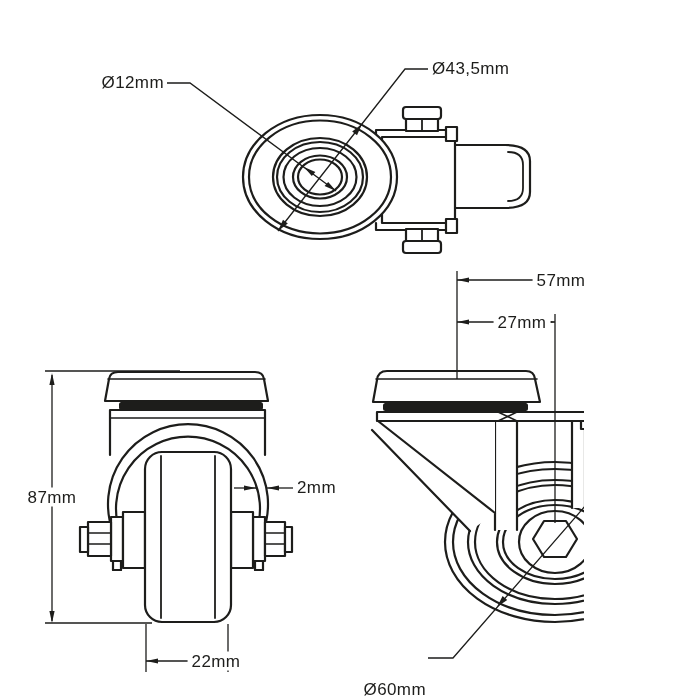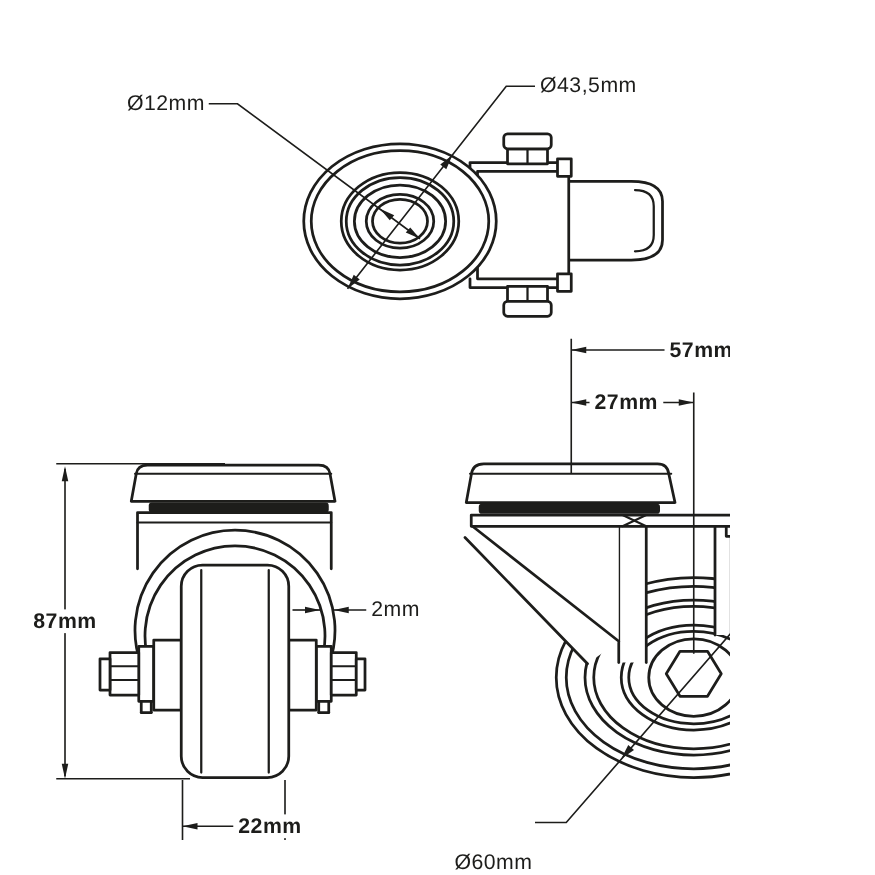--- a/index.html
+++ b/index.html
@@ -5,21 +5,21 @@
   html,body{margin:0;padding:0;background:#ffffff;}
   .stage{
     position:relative;width:584px;height:700px;background:#ffffff;
     font-family:"Liberation Sans", sans-serif;overflow:hidden;
   }
   .stage svg{position:absolute;left:0;top:0;}
   .dim-label{
     position:absolute;color:#1d1d1b;font-size:17px;letter-spacing:.4px;
     white-space:nowrap;line-height:1;
   }
-  .dim-label.bg{background:#ffffff;padding:1px 4px;font-weight:bold;}
+  .dim-label.bg{background:#ffffff;padding:1px 4px;}
   .anchor-right{transform:translate(-100%,-54%);}
   .anchor-left{transform:translate(0,-54%);}
   .anchor-center{transform:translate(-50%,-50%);}
   .outline{stroke:#1d1d1b;stroke-width:2.2;fill:none;stroke-linecap:round;stroke-linejoin:round;}
   .outline-f{stroke:#1d1d1b;stroke-width:2.2;fill:#ffffff;stroke-linecap:round;stroke-linejoin:round;}
   .fillwhite{fill:#ffffff;stroke:none;}
   .dark{fill:#1d1d1b;stroke:none;}
   .dim{stroke:#1d1d1b;stroke-width:1.3;fill:none;stroke-linecap:butt;}
   .arr{fill:#1d1d1b;stroke:none;}
 </style>
@@ -203,16 +203,16 @@
     </g>
   </g>
 </svg>
 
 <div class="dim-label anchor-right" style="left:164px;top:83px;">Ø12mm</div>
 <div class="dim-label anchor-left" style="left:432px;top:69px;">Ø43,5mm</div>
 <div class="dim-label anchor-center bg" style="left:52px;top:497px;">87mm</div>
 <div class="dim-label anchor-left" style="left:297px;top:488px;text-align:right;">2mm</div>
 <div class="dim-label anchor-center bg" style="left:187px;top:661px;margin-left:29px;">22mm</div>
 <div class="dim-label anchor-center bg" style="left:561px;top:280px;">57mm</div>
-<div class="dim-label anchor-center bg" style="left:501px;top:322px;text-align:center;">27mm</div>
+<div class="dim-label anchor-center bg" style="left:522px;top:322px;text-align:center;">27mm</div>
 <div class="dim-label anchor-right" style="left:426px;top:658px;margin-top:32px;">Ø60mm</div>
 
 </div>
 
 </body></html>

